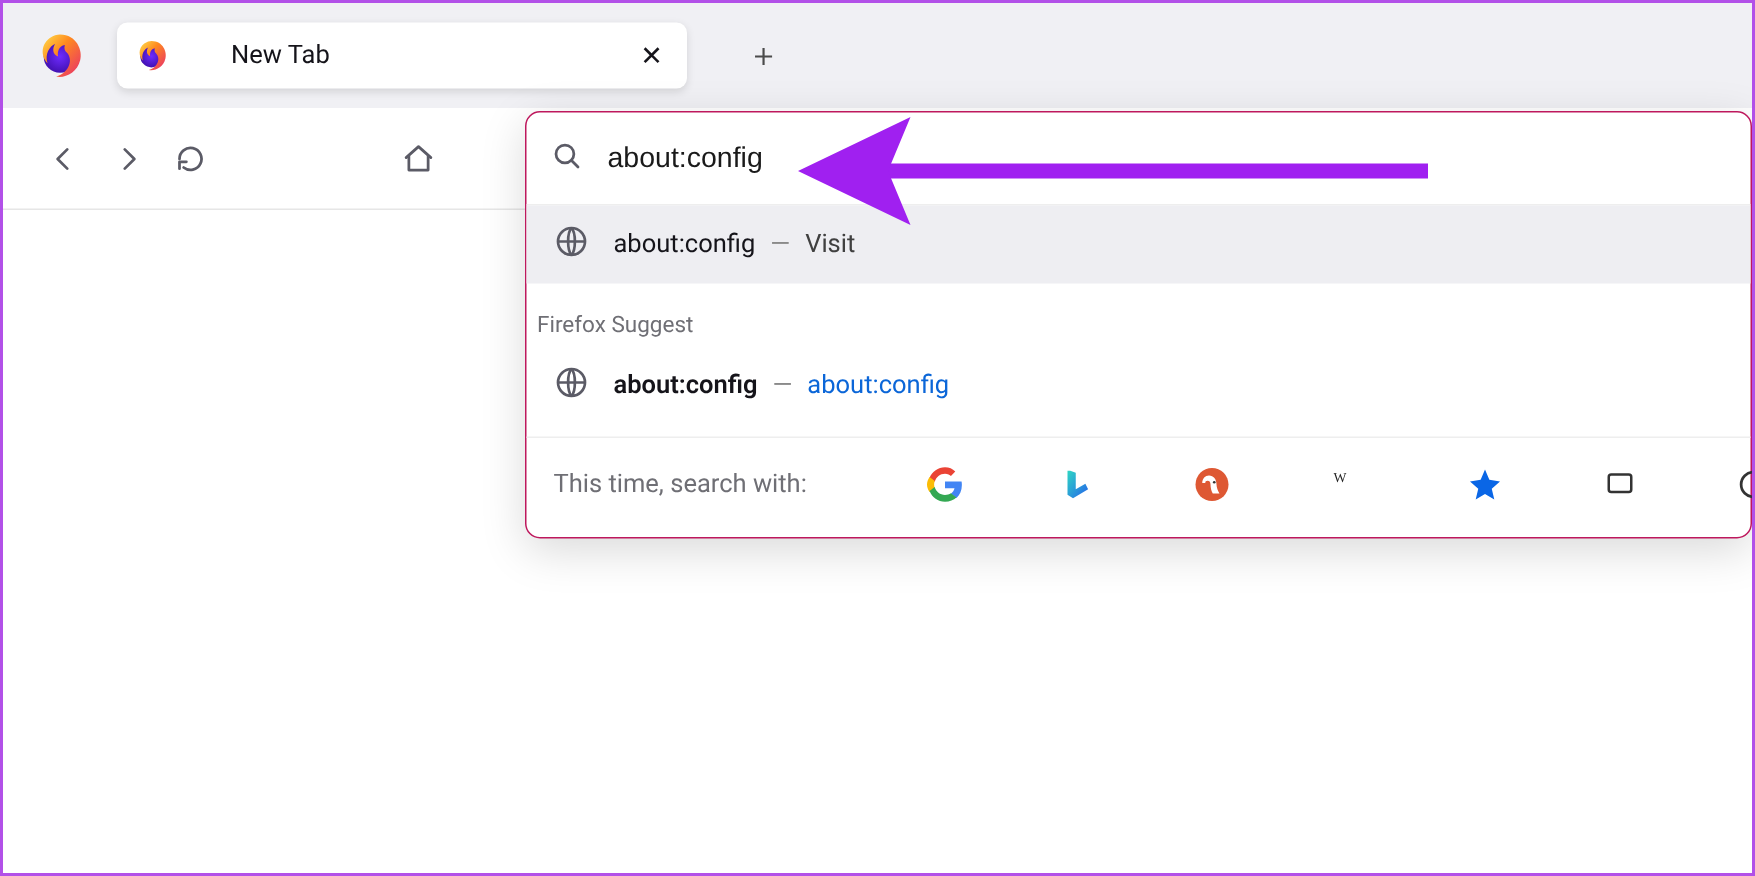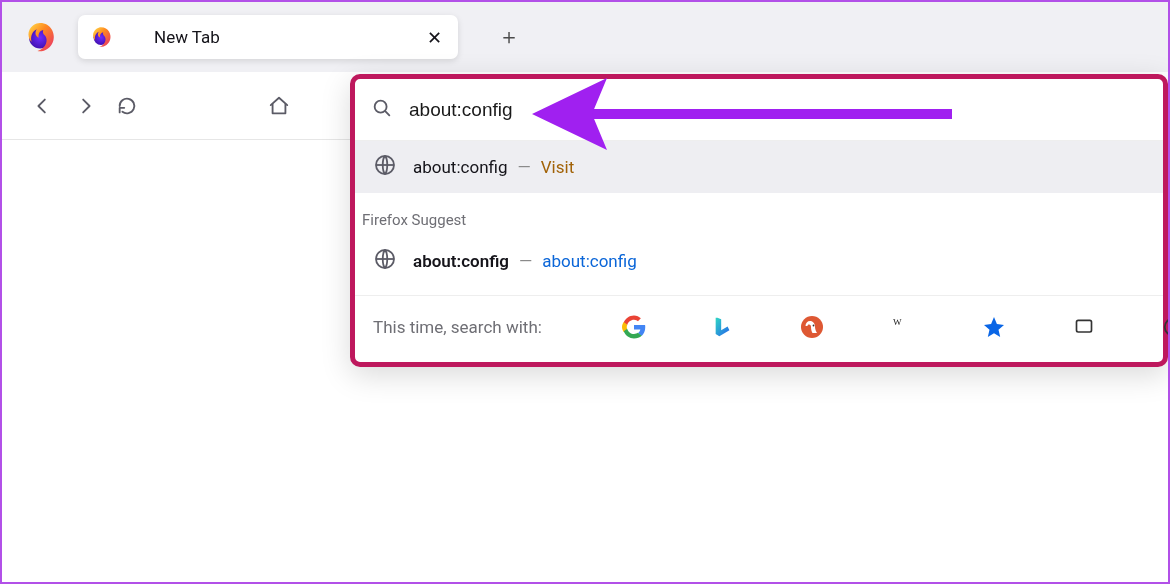--- a/index.html
+++ b/index.html
@@ -60,21 +60,21 @@
     border-radius: 4px;
   }
   .nav-btn svg { width: 22px; height: 22px; stroke: #5b5b66; fill: none; stroke-width: 2; stroke-linecap: round; stroke-linejoin: round; }
   .nav-btn.home { margin-left: 110px; }
   .urlbar-wrap {
     position: absolute;
     left: 348px;
     top: 72px;
     width: 818px;
     background: #fff;
-    border: 5px solid #be185d;
+    border: 1px solid #be185d;
     border-radius: 10px;
     box-shadow: 0 8px 30px rgba(0,0,0,0.15);
     z-index: 10;
   }
   .url-input-row {
     display: flex;
     align-items: center;
     height: 62px;
     padding: 0 16px;
     border-bottom: 1px solid #eee;
@@ -92,21 +92,21 @@
     align-items: center;
     padding: 0 18px;
     height: 52px;
     font-size: 17px;
   }
   .sugg-row.hl { background: #eeeef2; }
   .globe-icon svg { width: 24px; height: 24px; stroke: #5b5b66; fill: none; stroke-width: 1.8; }
   .sugg-main { margin-left: 16px; color: #15141a; }
   .sugg-main.bold { font-weight: 600; }
   .sugg-sep { color: #8a8a8a; margin: 0 10px; }
-  .sugg-sec { color: #a16207; }
+  .sugg-sec { color: #404040; }
   .sugg-sec.link { color: #0b66d8; }
   .sugg-header {
     color: #6f6f75;
     font-size: 15px;
     padding: 18px 7px 6px;
   }
   .divider { border-top: 1px solid #eee; margin-top: 8px; }
   .engines-row {
     display: flex;
     align-items: center;

